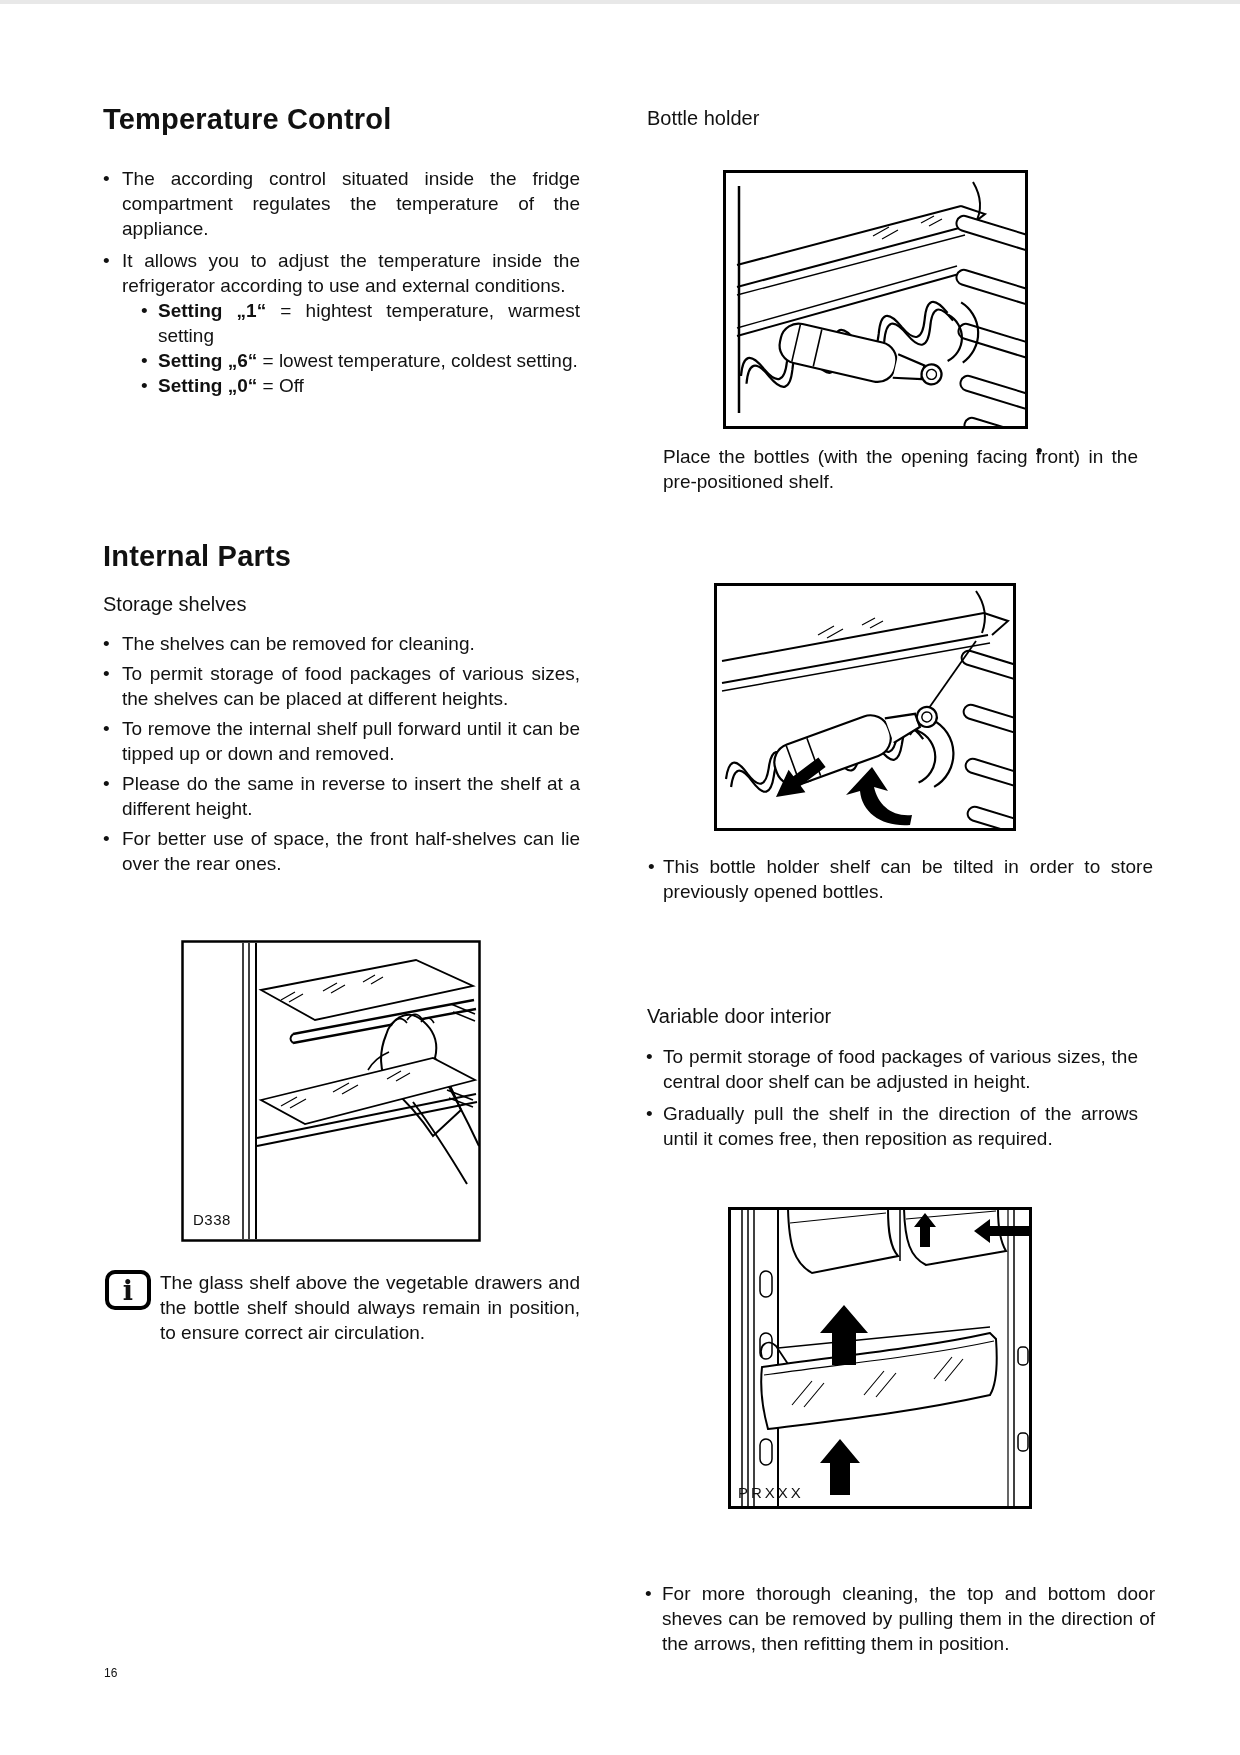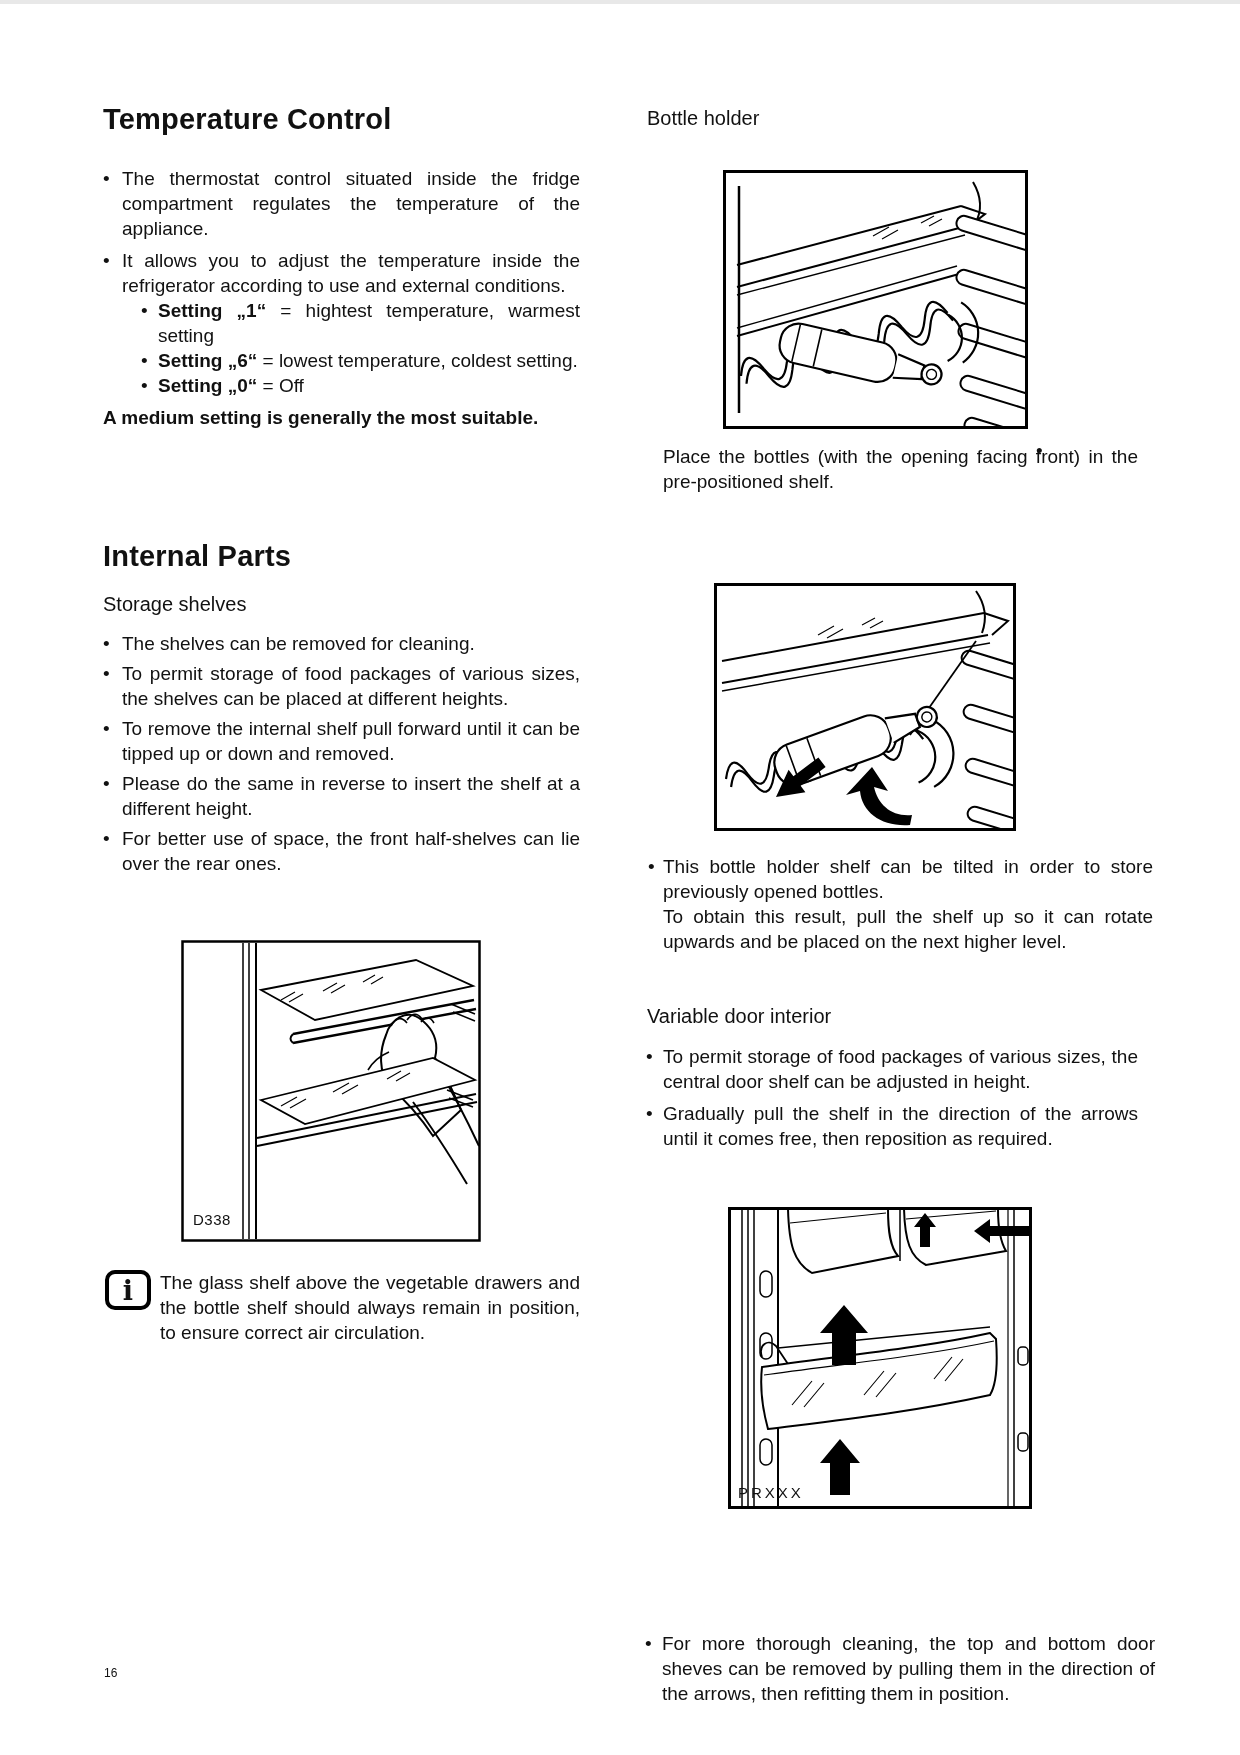--- a/index.html
+++ b/index.html
@@ -31,41 +31,40 @@
 </head>
 <body>
 
 <div class="page">
 
   <h1 class="abs h1" style="left:103px;top:99px">Temperature Control</h1>
 
   <div class="abs" style="left:103px;top:162px;width:477px">
     <div class="li">
       <span class="marker">•</span>
-      <div class="jtext">The thermostat control situated inside the fridge compartment regulates the temperature of the appliance.</div>
+      <div class="jtext">The according control situated inside the fridge compartment regulates the temperature of the appliance.</div>
     </div>
     <div class="li">
       <span class="marker">•</span>
       <div class="jtext">It allows you to adjust the temperature inside the refrigerator according to use and external conditions.</div>
       <div class="sublist">
         <div class="li subli">
           <span class="marker">•</span>
           <div class="jtext"><b>Setting „1“</b><span> = hightest temperature, warmest setting</span></div>
         </div>
         <div class="li subli">
           <span class="marker">•</span>
           <div class="jtext"><b>Setting „6“</b><span> = lowest temperature, coldest setting.</span></div>
         </div>
         <div class="li subli">
           <span class="marker">•</span>
           <div class="jtext"><b>Setting „0“</b><span> = Off</span></div>
         </div>
       </div>
     </div>
-    <div class="jtext note">A medium setting is generally the most suitable.</div>
   </div>
 
   <h1 class="abs h1" style="left:103px;top:536px">Internal Parts</h1>
 
   <h2 class="abs h2" style="left:103px;top:589px">Storage shelves</h2>
 
   <div class="abs storage" style="left:103px;top:627px;width:477px">
     <div class="li">
       <span class="marker">•</span>
       <div class="jtext">The shelves can be removed for cleaning.</div>
@@ -211,21 +210,20 @@
 
       <polygon points="62,214 74.6,186.8 79.4,193.2 104.4,174.4 111.6,184 86.6,202.8 91.4,209.2" fill="#000"></polygon>
       <path d="M196,242 C168,244 148,230 146,208 L132,212 L158,184 L174,208 L160,204 C164,222 178,234 198,232 Z" fill="#000"></path>
       <rect x="1.5" y="1.5" width="299" height="245" fill="none" stroke="#000" stroke-width="3"></rect>
     </svg>
   </figure>
 
   <div class="abs li" style="left:648px;top:850px;width:490px;padding-left:15px">
     <span class="marker">•</span>
     <div class="jtext">This bottle holder shelf can be tilted in order to store previously opened bottles.</div>
-    <div class="jtext">To obtain this result, pull the shelf up so it can rotate upwards and be placed on the next higher level.</div>
   </div>
 
   <h2 class="abs h2" style="left:647px;top:1001px">Variable door interior</h2>
 
   <div class="abs" style="left:646px;top:1040px;width:492px">
     <div class="li" style="padding-left:17px">
       <span class="marker">•</span>
       <div class="jtext">To permit storage of food packages of various sizes, the central door shelf can be adjusted in height.</div>
     </div>
     <div class="li" style="padding-left:17px">

